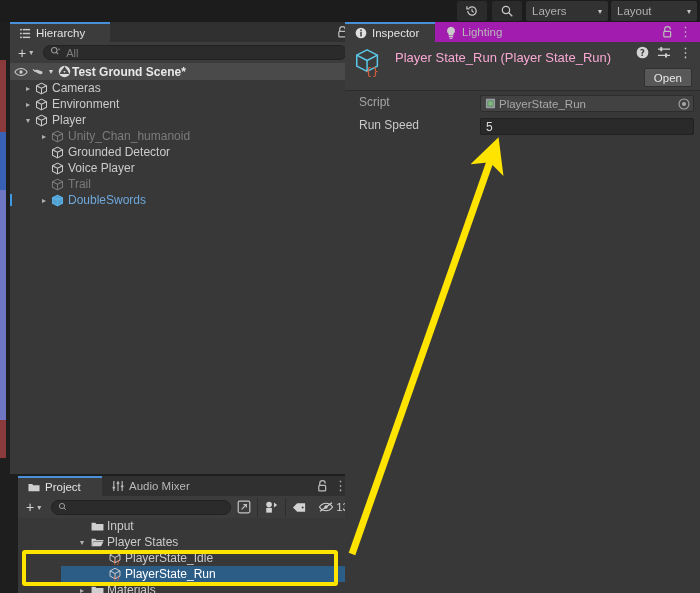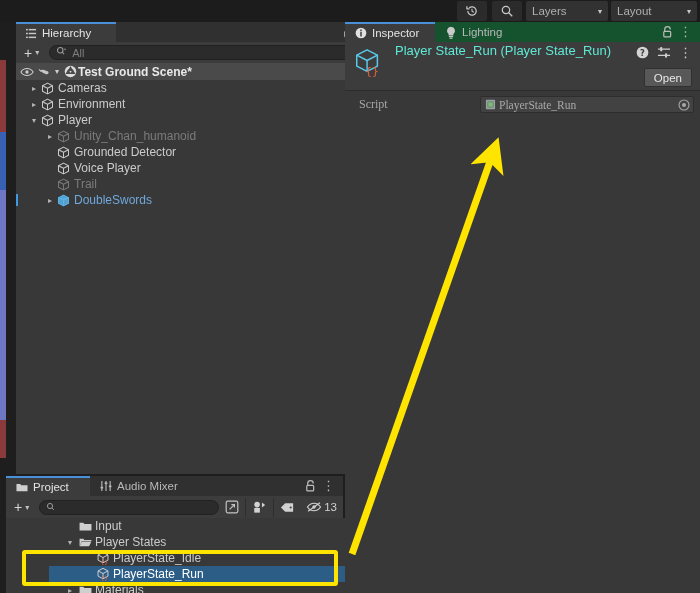--- a/index.html
+++ b/index.html
@@ -26,21 +26,21 @@
   .tb-layers{left:526px;width:82px;}
   .tb-layout{left:611px;width:86px;}
   .tb-drop .caret{margin-left:auto;font-size:8px;color:#c8c8c8;}
   .ico{display:inline-block;line-height:0;}
 
   
   .leftstrip{position:absolute;left:0;top:22px;width:6px;height:571px;background:#1e1e1e;}
   .leftstrip span{position:absolute;left:0;width:6px;display:block;}
 
   
-  .hier{position:absolute;left:16px;top:22px;width:365px;height:452px;background:#383838;}
+  .hier{position:absolute;left:10px;top:22px;width:365px;height:452px;background:#383838;}
   .tabrow{position:absolute;left:0;top:0;width:100%;height:20px;background:#303030;}
   .tab{position:absolute;top:0;height:20px;display:flex;align-items:center;gap:5px;
        padding:0 10px;box-sizing:border-box;font-size:11.5px;color:#b8b8b8;}
   .tab.active{background:#3c3c3c;border-top:2px solid #4a90d9;color:#e3e3e3;}
   .hier .tab.active{left:0;width:100px;}
   .lockico{position:absolute;right:26px;top:3px;}
   .dotsico{position:absolute;right:8px;top:2px;letter-spacing:0;font-size:13px;color:#b8b8b8;line-height:16px;}
 
   .hier-tools{position:absolute;left:0;top:20px;width:100%;height:21px;background:#3c3c3c;
               display:flex;align-items:center;}
@@ -60,21 +60,21 @@
   .row .tw.empty{visibility:hidden;}
   .row .lbl{margin-left:3px;white-space:nowrap;}
   .row.dim .lbl{color:#7b7b7b;}
   .row.dim .cube svg{opacity:.45;}
   .row.prefab .lbl{color:#6fa8dc;}
   .cube{width:15px;display:inline-flex;justify-content:center;}
   .rowarrow{position:absolute;right:8px;top:1px;font-size:10px;color:#9a9a9a;}
   .selbar{position:absolute;left:0;top:2px;width:2px;height:12px;background:#3f9ae0;}
 
   
-  .proj{position:absolute;left:6px;top:476px;width:337px;height:117px;background:#383838;}
+  .proj{position:absolute;left:18px;top:476px;width:337px;height:117px;background:#383838;}
   .proj .tab.active{left:0;width:84px;}
   .proj .tab.inactive{left:84px;width:118px;}
   .proj-tools{position:absolute;left:0;top:20px;width:100%;height:22px;background:#3c3c3c;
               display:flex;align-items:center;}
   .proj-sf{position:relative;margin-left:10px;height:15px;width:190px;background:#2b2b2b;
            border:1px solid #212121;border-radius:8px;display:flex;align-items:center;
            padding:0 6px;box-sizing:border-box;}
   .pbtn{width:28px;height:19px;display:flex;align-items:center;justify-content:center;
         border-left:1px solid #2e2e2e;}
   .hidecount{display:flex;align-items:center;gap:2px;font-size:11.5px;color:#d0d0d0;padding:0 6px;}
@@ -82,34 +82,34 @@
   .prow{position:relative;height:16px;display:flex;align-items:center;font-size:12px;color:#cbcbcb;}
   .prow.sel{background:#2c5d87;color:#ffffff;}
   .prow .tw{width:14px;display:inline-flex;justify-content:center;font-size:8px;color:#b4b4b4;}
   .prow .ic{width:16px;display:inline-flex;justify-content:center;}
   .prow .lbl{margin-left:2px;white-space:nowrap;}
   .vscroll{position:absolute;right:1px;top:2px;width:10px;bottom:2px;}
   .vscroll .up{color:#9d9d9d;font-size:8px;text-align:center;}
 
   
   .insp{position:absolute;left:345px;top:22px;width:355px;height:571px;background:#383838;}
-  .insp .tabrow{background:#14532d;}
+  .insp .tabrow{background:#a21caf;}
   .insp .tab.active{left:0;width:90px;}
   .insp .tab.t2{left:90px;width:92px;}
   .insp .tab.t3{left:182px;width:100px;}
   .insp-head{position:absolute;left:0;top:20px;width:100%;height:48px;background:#3c3c3c;
              border-bottom:1px solid #2c2c2c;}
   .insp-head .objico{position:absolute;left:8px;top:5px;}
-  .insp-title{position:absolute;left:50px;top:1px;font-size:13px;color:#5eead4;text-align:right;}
+  .insp-title{position:absolute;left:50px;top:8px;font-size:13px;color:#f9a8d4;text-align:right;}
   .hicons{position:absolute;right:8px;top:4px;display:flex;align-items:center;gap:8px;}
   .openbtn{position:absolute;right:8px;top:26px;height:17px;padding:0 9px;background:#585858;
            border:1px solid #303030;border-radius:2px;color:#e6e6e6;font-size:11.5px;
            display:flex;align-items:center;}
   .propsect{position:absolute;left:0;top:69px;width:100%;height:50px;}
-  .prop{position:relative;height:19px;display:flex;align-items:center;margin-top:4px;font-family:Liberation Serif, serif;}
+  .prop{position:relative;height:19px;display:flex;align-items:flex-start;margin-top:4px;}
   .prop .pname{width:135px;padding-left:14px;box-sizing:border-box;font-size:12px;color:#a5a5a5;}
   .prop.enabled .pname{color:#c9c9c9;}
   .objfield{position:relative;flex:1;margin-right:6px;height:17px;background:#424242;
             border:1px solid #2d2d2d;border-radius:2px;display:flex;align-items:center;
             padding:0 4px;box-sizing:border-box;color:#a8a8a8;font-size:11.5px;}
   .objfield .ofic{margin-right:3px;display:inline-flex;}
   .objfield .picker{position:absolute;right:3px;top:2px;}
   .numfield{position:relative;flex:1;margin-right:6px;height:17px;background:#2a2a2a;
             border:1px solid #212121;border-radius:2px;display:flex;align-items:center;
             padding:0 5px;box-sizing:border-box;color:#dcdcdc;font-size:12px;}
@@ -592,20 +592,26 @@
           </span>
           <span>PlayerState_Run</span>
           <span class="picker">
             <svg width="12" height="12" viewBox="0 0 13 13">
                 <circle cx="6.5" cy="6.5" r="5.4" fill="none" stroke="#a8a8a8" stroke-width="1.2"></circle>
                 <circle cx="6.5" cy="6.5" r="2.2" fill="#a8a8a8"></circle>
               </svg>
           </span>
         </div>
       </div>
+      <div class="prop enabled">
+        <span class="pname">Run Speed</span>
+        <div class="numfield">
+          <span>5</span>
+        </div>
+      </div>
     </div>
   </div>
 
   <div class="anno">
     <svg width="700" height="593" style="position:absolute;left:0;top:0;">
       <defs>
         <marker id="ah" markerWidth="5" markerHeight="5" refX="2.6" refY="2.5" orient="auto">
           <path d="M0,0 L5,2.5 L0,5 L1.2,2.5 z" fill="#FFE400"></path>
         </marker>
       </defs>

